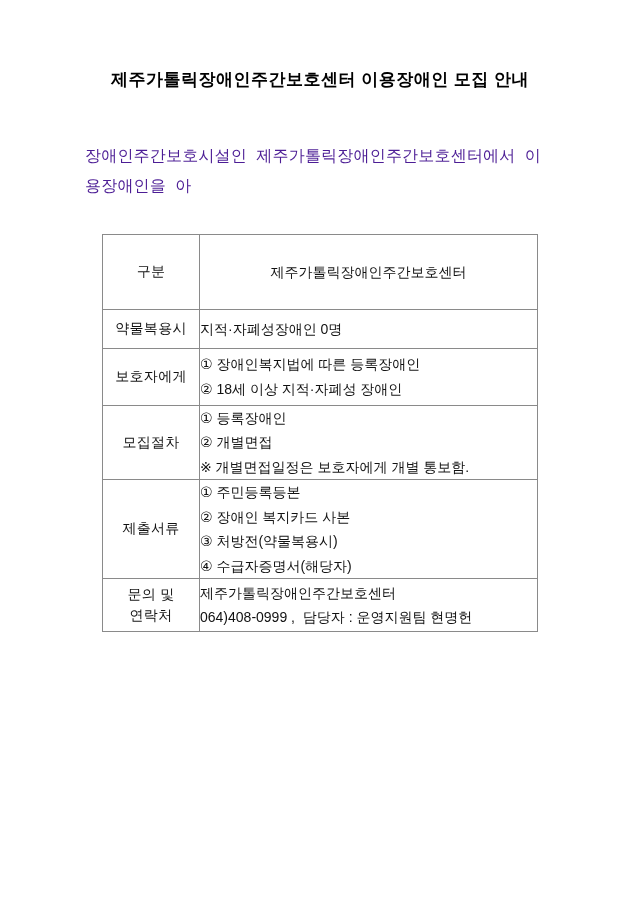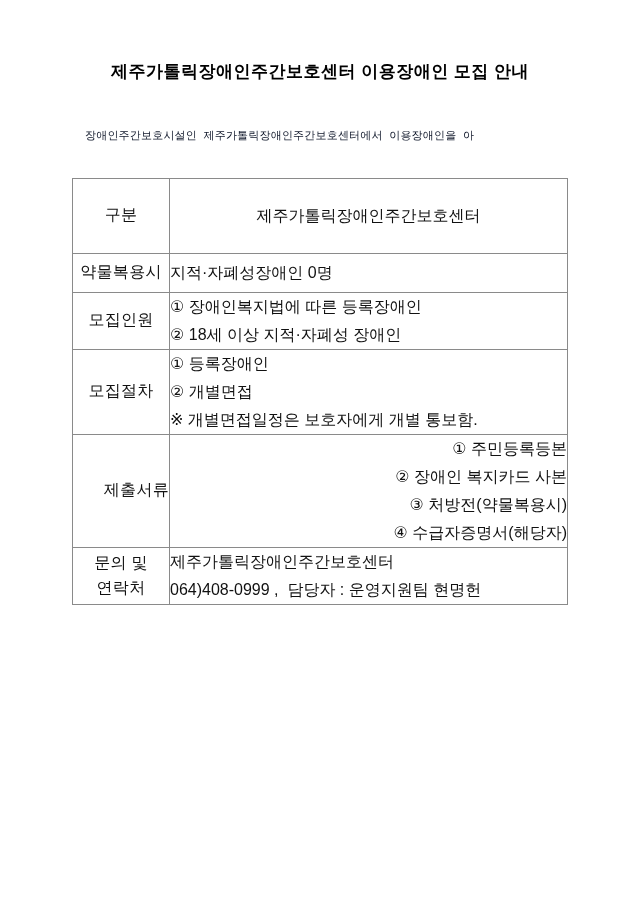--- a/index.html
+++ b/index.html
@@ -20,46 +20,46 @@
     height: 905px;
     box-sizing: border-box;
     padding: 0;
     position: relative;
   }
   .doc-title {
     text-align: center;
     font-size: 17px;
     font-weight: bold;
     letter-spacing: 0.5px;
-    margin: 0;
+    margin: 8px;
     padding-top: 60px;
     color: #000;
   }
   .intro {
     margin: 0;
     padding: 42px 88px 0 85px;
-    font-size: 11px;
+    font-size: 16px;
     line-height: 1.9;
-    color: #0f172a;
+    color: #4c1d95;
     letter-spacing: 0.2px;
   }
   .intro .ln {
     display: block;
     white-space: pre-wrap;
   }
   .table-wrap {
     padding: 32px 0 0 0;
     display: flex;
     justify-content: center;
   }
   table.info {
     border-collapse: collapse;
-    width: 496px;
+    width: 436px;
     table-layout: fixed;
-    font-size: 16px;
+    font-size: 14px;
   }
   table.info td {
     border: 1px solid #8a8a8a;
     vertical-align: middle;
     padding: 0;
     color: #111;
   }
   td.label {
     width: 96px;
     text-align: center;
@@ -77,21 +77,21 @@
   }
   .multi span {
     display: block;
     white-space: pre-wrap;
   }
   .row-h1 td { height: 42px; }
   .row-h2 td { height: 38px; }
   .row-h3 td { height: 38px; }
   .row-h4 td { height: 56px; }
   .row-h5 td { height: 62px; }
-  .row-h6 td { height: 84px; text-align: right; }
+  .row-h6 td { height: 84px; }
   .row-h7 td { height: 52px; margin-top: 24px; }
 </style>
 </head>
 <body>
 
 <div class="page">
 
   <h1 class="doc-title">제주가톨릭장애인주간보호센터 이용장애인 모집 안내</h1>
 
   <p class="intro">
@@ -108,21 +108,21 @@
 
         <tr class="row-h2">
           <td class="label">약물복용시</td>
           <td class="value multi">
             <span>지적·자폐성장애인 0명</span>
           </td>
         </tr>
 
 
         <tr class="row-h4">
-          <td class="label">모집인원</td>
+          <td class="label">보호자에게</td>
           <td class="value multi">
             <span>① 장애인복지법에 따른 등록장애인</span>
             <span>② 18세 이상 지적·자폐성 장애인</span>
           </td>
         </tr>
 
         <tr class="row-h5">
           <td class="label">모집절차</td>
           <td class="value multi">
             <span>① 등록장애인</span>

